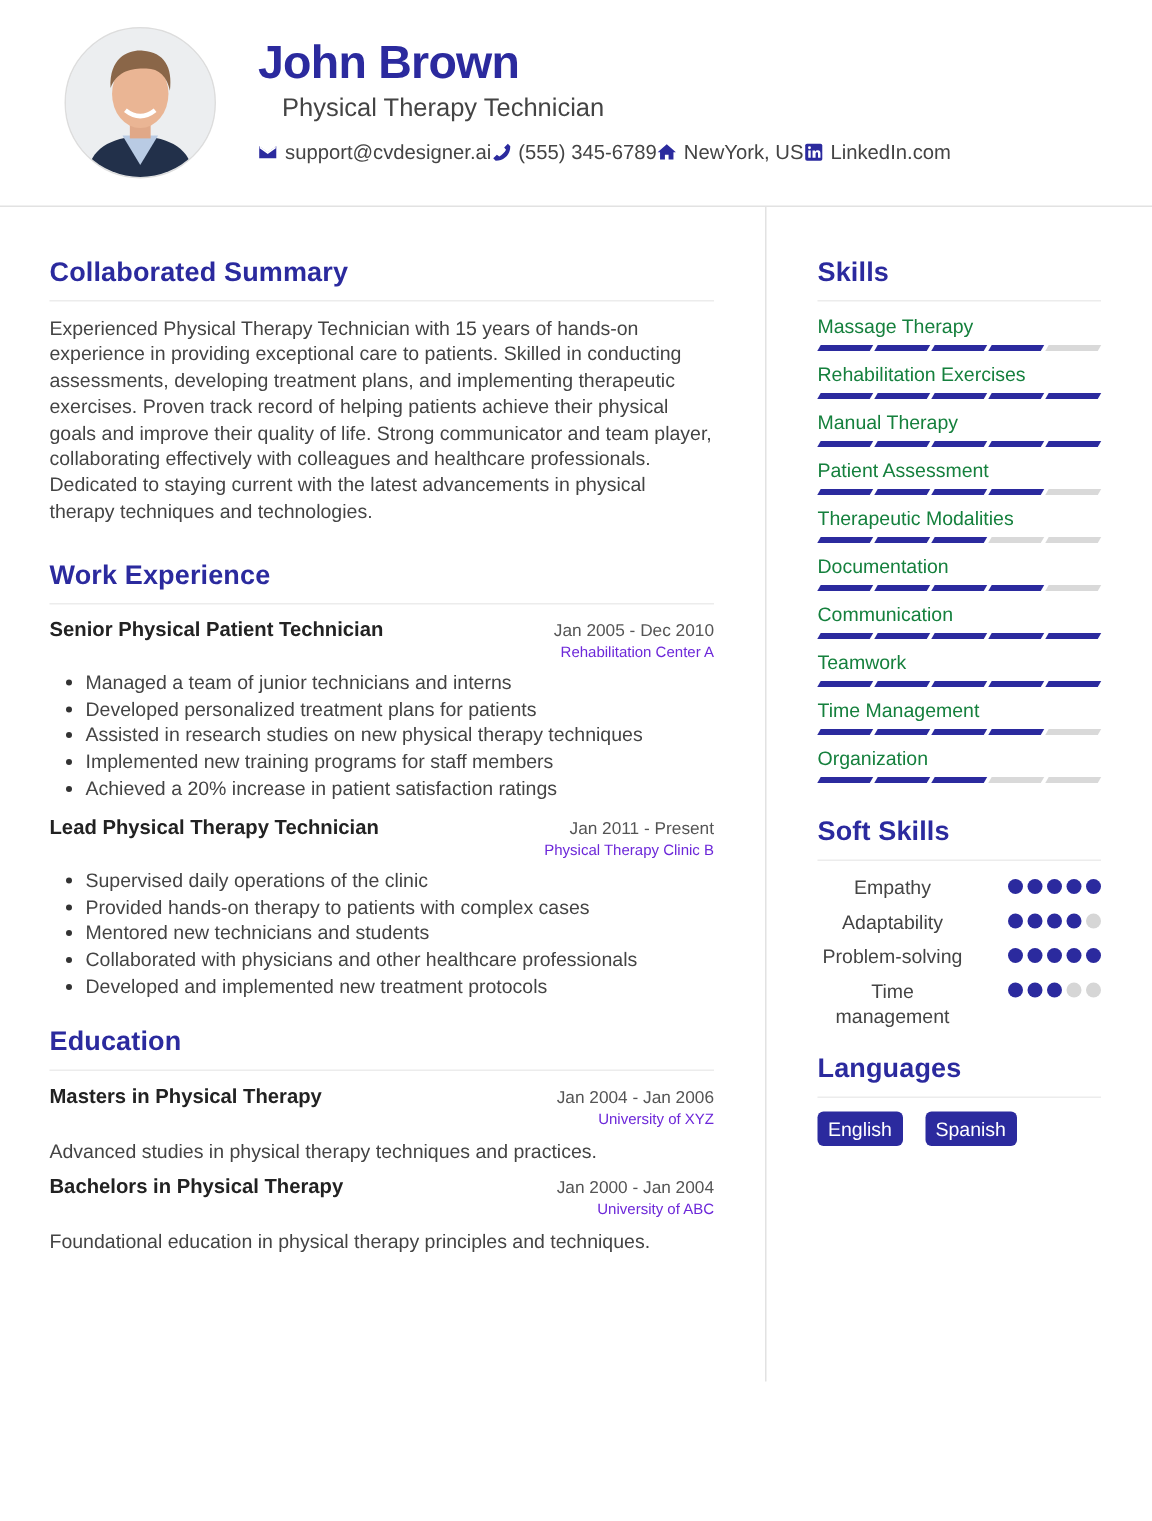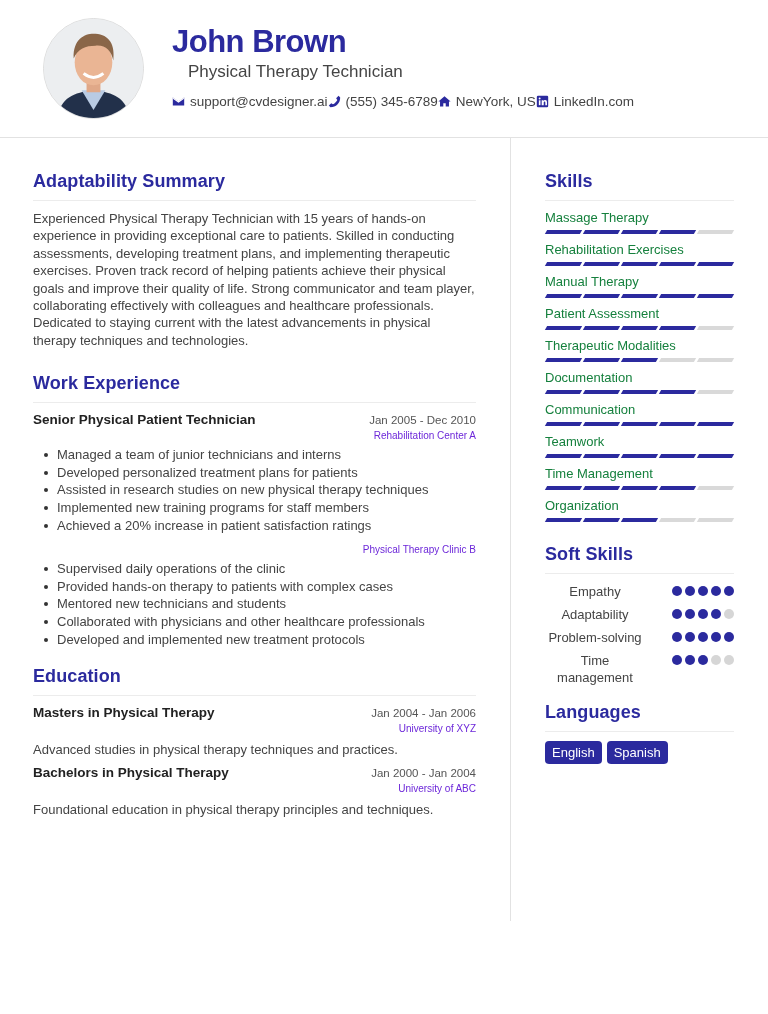--- a/index.html
+++ b/index.html
@@ -40,21 +40,21 @@
     .skill-bars { display: flex; gap: 3px; margin: 5px 0 8px 0; padding-left: 1px; }
     .skill-bar { width: 35px; height: 4px; background: #d9d9d9; transform: skewX(-30deg); }
     .skill-bar.on { background: #2b2a9e; }
 
     .soft-row { display: flex; justify-content: space-between; align-items: flex-start; margin-bottom: 6px; }
     .soft-name { font-size: 13px; color: #444; width: 100px; line-height: 17px; text-align: center; }
     .dots { display: flex; gap: 3px; padding-top: 3px; }
     .dot { width: 10px; height: 10px; border-radius: 50%; background: #d6d6d6; }
     .dot.on { background: #2b2a9e; }
 
-    .langs { display: flex; gap: 5px; }
+    .langs { display: flex; gap: 15px; }
     .lang { background: #2b2a9e; color: #fff; font-size: 13px; padding: 4px 7px; border-radius: 4px; }
   </style>
 </head>
 <body>
 
 <div class="header">
   <div class="avatar">
     <svg viewBox="0 0 100 100">
       <rect width="100" height="100" fill="#eceef0"></rect>
       <path d="M14 100 C16 80 30 74 50 72 C70 74 84 80 86 100 Z" fill="#22304a"></path>
@@ -95,40 +95,44 @@
           <path d="M7 6.5 h2 v1 c0.6-1 1.6-1.2 2.4-1.2 c1.4 0 2.1 0.9 2.1 2.6 V12.5 h-2 V9.2 c0-0.8-0.3-1.2-0.9-1.2 c-0.7 0-1.1 0.5-1.1 1.3 V12.5 H7 Z" fill="#fff"></path>
         </svg>
       <span>LinkedIn.com</span>
     </div>
   </div>
 </div>
 
 <div class="divider-v"></div>
 
 <div class="left">
-  <div class="section-title">Adaptability Summary</div>
+  <div class="section-title">Collaborated Summary</div>
   <div class="summary">Experienced Physical Therapy Technician with 15 years of hands-on experience in providing exceptional care to patients. Skilled in conducting assessments, developing treatment plans, and implementing therapeutic exercises. Proven track record of helping patients achieve their physical goals and improve their quality of life. Strong communicator and team player, collaborating effectively with colleagues and healthcare professionals. Dedicated to staying current with the latest advancements in physical therapy techniques and technologies.</div>
 
   <div class="section-title">Work Experience</div>
   <div id="jobs">
       <div class="job">
         <div class="job-head">
           <div class="job-role">Senior Physical Patient Technician</div>
           <div class="job-date">Jan 2005 - Dec 2010</div>
         </div>
         <div class="job-company">Rehabilitation Center A</div>
         <ul class="bullets">
           <li>Managed a team of junior technicians and interns</li>
           <li>Developed personalized treatment plans for patients</li>
           <li>Assisted in research studies on new physical therapy techniques</li>
           <li>Implemented new training programs for staff members</li>
           <li>Achieved a 20% increase in patient satisfaction ratings</li>
         </ul>
       </div>
       <div class="job">
+        <div class="job-head">
+          <div class="job-role">Lead Physical Therapy Technician</div>
+          <div class="job-date">Jan 2011 - Present</div>
+        </div>
         <div class="job-company">Physical Therapy Clinic B</div>
         <ul class="bullets">
           <li>Supervised daily operations of the clinic</li>
           <li>Provided hands-on therapy to patients with complex cases</li>
           <li>Mentored new technicians and students</li>
           <li>Collaborated with physicians and other healthcare professionals</li>
           <li>Developed and implemented new treatment protocols</li>
         </ul>
       </div>
     </div>

